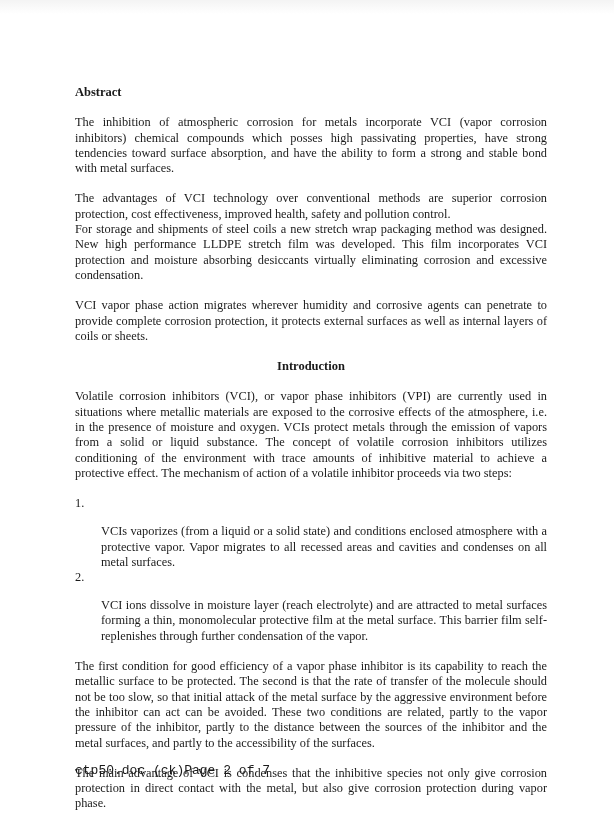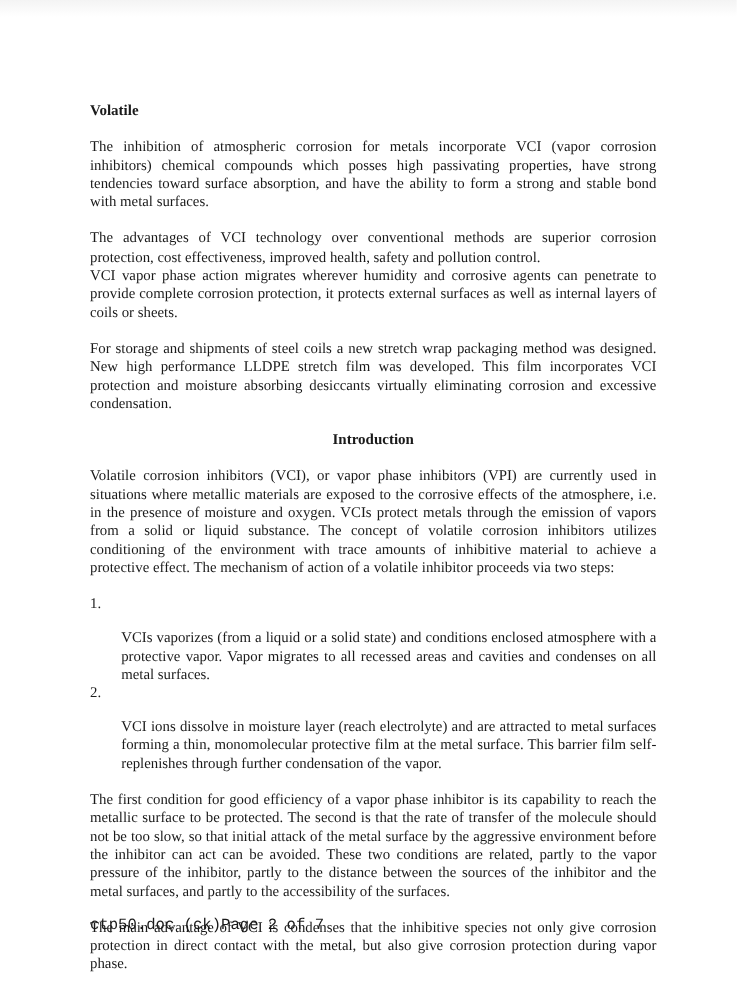--- a/index.html
+++ b/index.html
@@ -19,25 +19,25 @@
   .intro-heading { margin-top: 2px; text-align: center; }
   .footer { position: absolute; top: 763px; left: 75px; width: 472px; font-size: 13px;
             display: flex; justify-content: flex-start; font-family: Liberation Mono, monospace; }
 </style>
 </head>
 <body>
 
 <div class="scan-edge"></div>
 
 <div class="content">
-  <h2>Volatile</h2>
+  <h2>Abstract</h2>
   <p class="gap">The inhibition of atmospheric corrosion for metals incorporate VCI (vapor corrosion inhibitors) chemical compounds which posses high passivating properties, have strong tendencies toward surface absorption, and have the ability to form a strong and stable bond with metal surfaces.</p>
   <p>The advantages of VCI technology over conventional methods are superior corrosion protection, cost effectiveness, improved health, safety and pollution control.</p>
+  <p class="gap">For storage and shipments of steel coils a new stretch wrap packaging method was designed. New high performance LLDPE stretch film was developed. This film incorporates VCI protection and moisture absorbing desiccants virtually eliminating corrosion and excessive condensation.</p>
   <p class="gap">VCI vapor phase action migrates wherever humidity and corrosive agents can penetrate to provide complete corrosion protection, it protects external surfaces as well as internal layers of coils or sheets.</p>
-  <p class="gap">For storage and shipments of steel coils a new stretch wrap packaging method was designed. New high performance LLDPE stretch film was developed. This film incorporates VCI protection and moisture absorbing desiccants virtually eliminating corrosion and excessive condensation.</p>
 
   <h2 class="intro-heading">Introduction</h2>
   <p class="gap">Volatile corrosion inhibitors (VCI), or vapor phase inhibitors (VPI) are currently used in situations where metallic materials are exposed to the corrosive effects of the atmosphere, i.e. in the presence of moisture and oxygen. VCIs protect metals through the emission of vapors from a solid or liquid substance. The concept of volatile corrosion inhibitors utilizes conditioning of the environment with trace amounts of inhibitive material to achieve a protective effect. The mechanism of action of a volatile inhibitor proceeds via two steps:</p>
 
   <ol class="list">
     <li>
       <span class="num">1.</span>
       <span class="txt">VCIs vaporizes (from a liquid or a solid state) and conditions enclosed atmosphere with a protective vapor. Vapor migrates to all recessed areas and cavities and condenses on all metal surfaces.</span>
     </li>
     <li>

